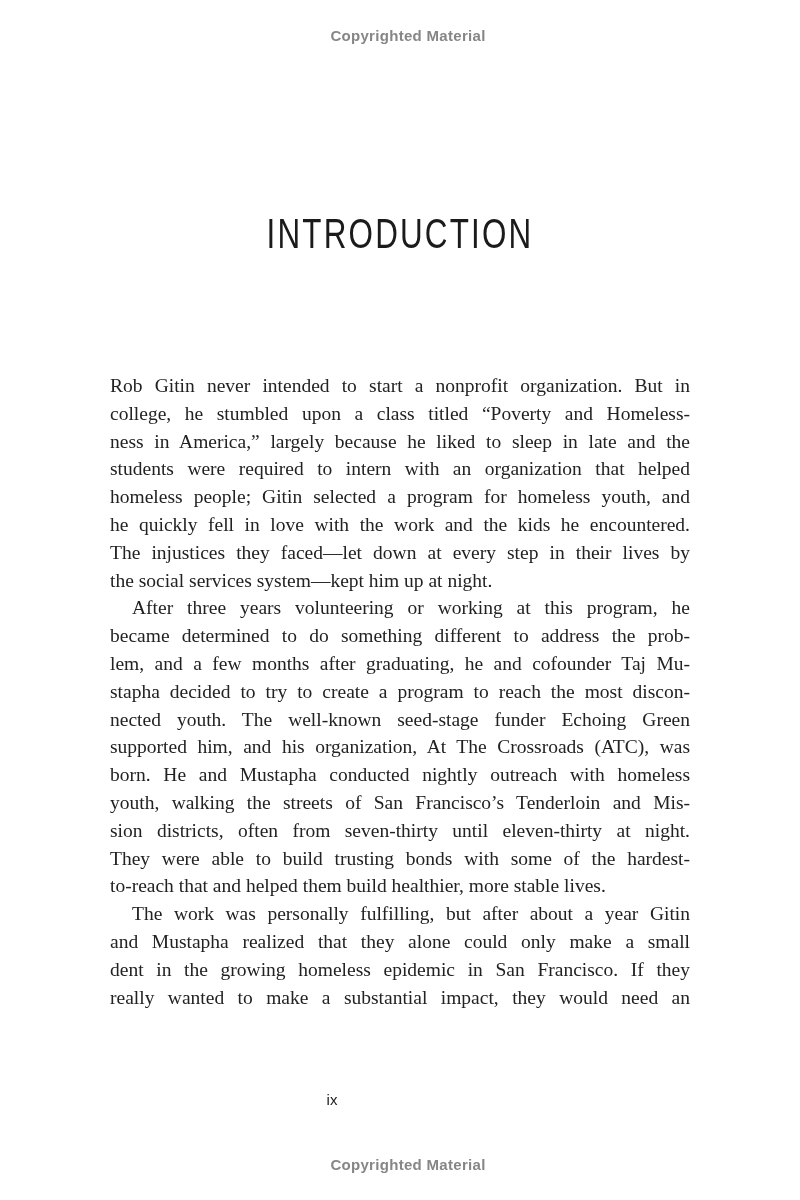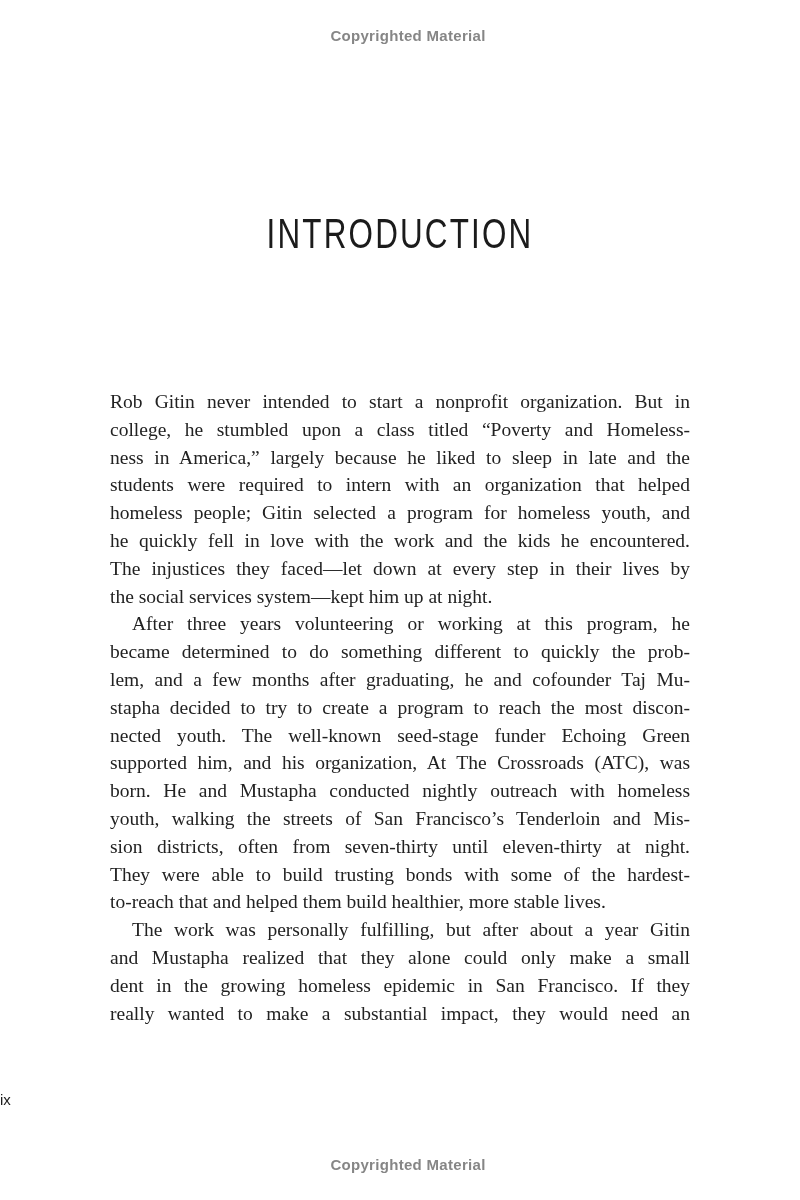--- a/index.html
+++ b/index.html
@@ -38,21 +38,21 @@
     font-weight: 400;
     font-size: 43px;
     letter-spacing: 3px;
     color: #1b1b1b;
     transform: scaleX(0.73);
     transform-origin: 50% 50%;
     white-space: nowrap;
   }
   .body-text {
     position: absolute;
-    top: 388px;
+    top: 372px;
     left: 110px;
     width: 580px;
     font-size: 19.5px;
     line-height: 27.8px;
     color: #222222;
   }
   .body-text .line {
     text-align: justify;
     text-align-last: justify;
     text-justify: inter-word;
@@ -62,20 +62,21 @@
     text-align-last: left;
   }
   .body-text .line.indent {
     text-indent: 22px;
   }
   .folio {
     position: absolute;
     top: 1091px;
     left: 0;
     width: 664px;
+    text-align: center;
     font-family: "Liberation Sans", sans-serif;
     font-size: 15px;
     color: #1d1d1d;
   }
 </style>
 </head>
 <body>
 
 <div class="page">
 
@@ -86,21 +87,21 @@
   <div class="body-text">
       <div class="line">Rob Gitin never intended to start a nonprofit organization. But in</div>
       <div class="line">college, he stumbled upon a class titled “Poverty and Homeless-</div>
       <div class="line">ness in America,” largely because he liked to sleep in late and the</div>
       <div class="line">students were required to intern with an organization that helped</div>
       <div class="line">homeless people; Gitin selected a program for homeless youth, and</div>
       <div class="line">he quickly fell in love with the work and the kids he encountered.</div>
       <div class="line">The injustices they faced—let down at every step in their lives by</div>
       <div class="line no-justify">the social services system—kept him up at night.</div>
       <div class="line indent">After three years volunteering or working at this program, he</div>
-      <div class="line">became determined to do something different to quickly the prob-</div>
+      <div class="line">became determined to do something different to address the prob-</div>
       <div class="line">lem, and a few months after graduating, he and cofounder Taj Mu-</div>
       <div class="line">stapha decided to try to create a program to reach the most discon-</div>
       <div class="line">nected youth. The well-known seed-stage funder Echoing Green</div>
       <div class="line">supported him, and his organization, At The Crossroads (ATC), was</div>
       <div class="line">born. He and Mustapha conducted nightly outreach with homeless</div>
       <div class="line">youth, walking the streets of San Francisco’s Tenderloin and Mis-</div>
       <div class="line">sion districts, often from seven-thirty until eleven-thirty at night.</div>
       <div class="line">They were able to build trusting bonds with some of the hardest-</div>
       <div class="line no-justify">to-reach that and helped them build healthier, more stable lives.</div>
       <div class="line indent">The work was personally fulfilling, but after about a year Gitin</div>

